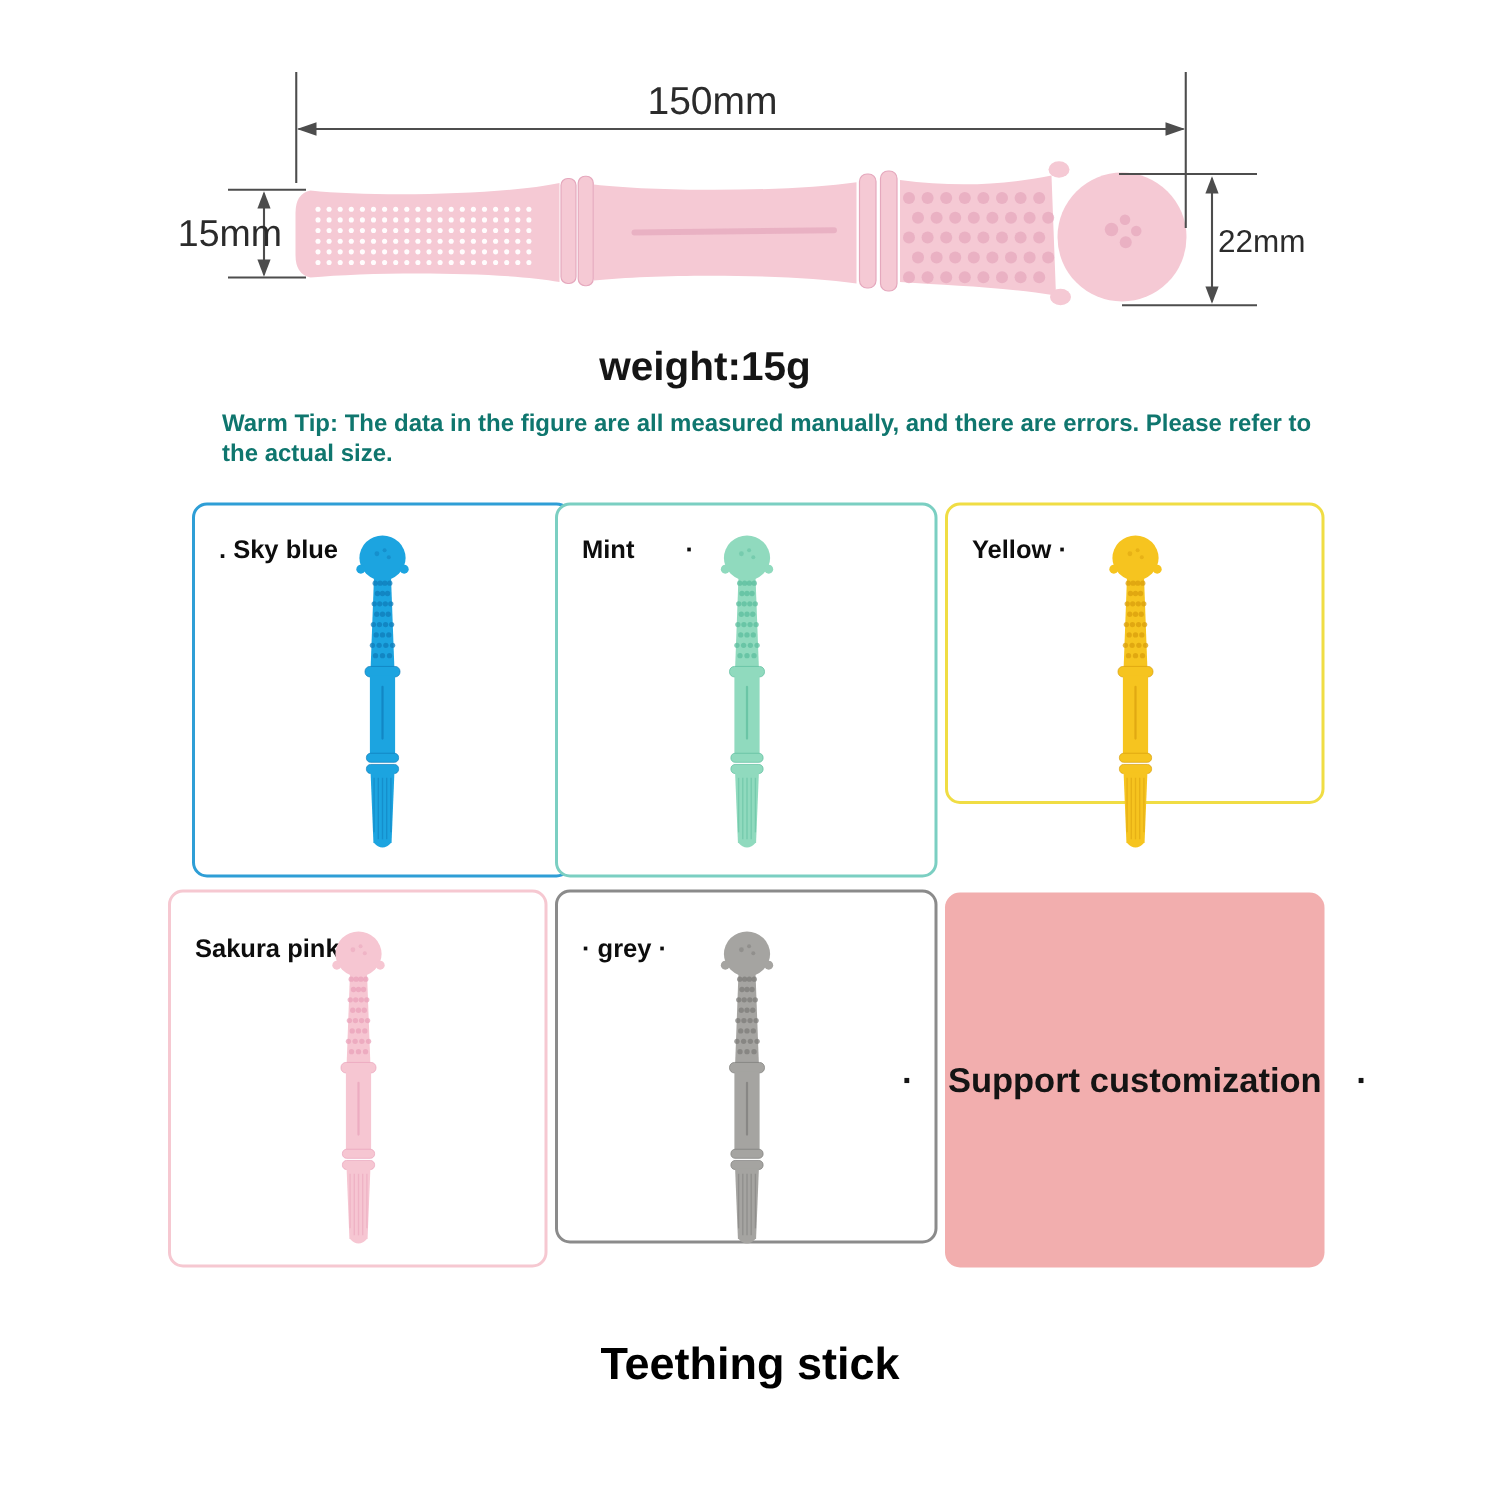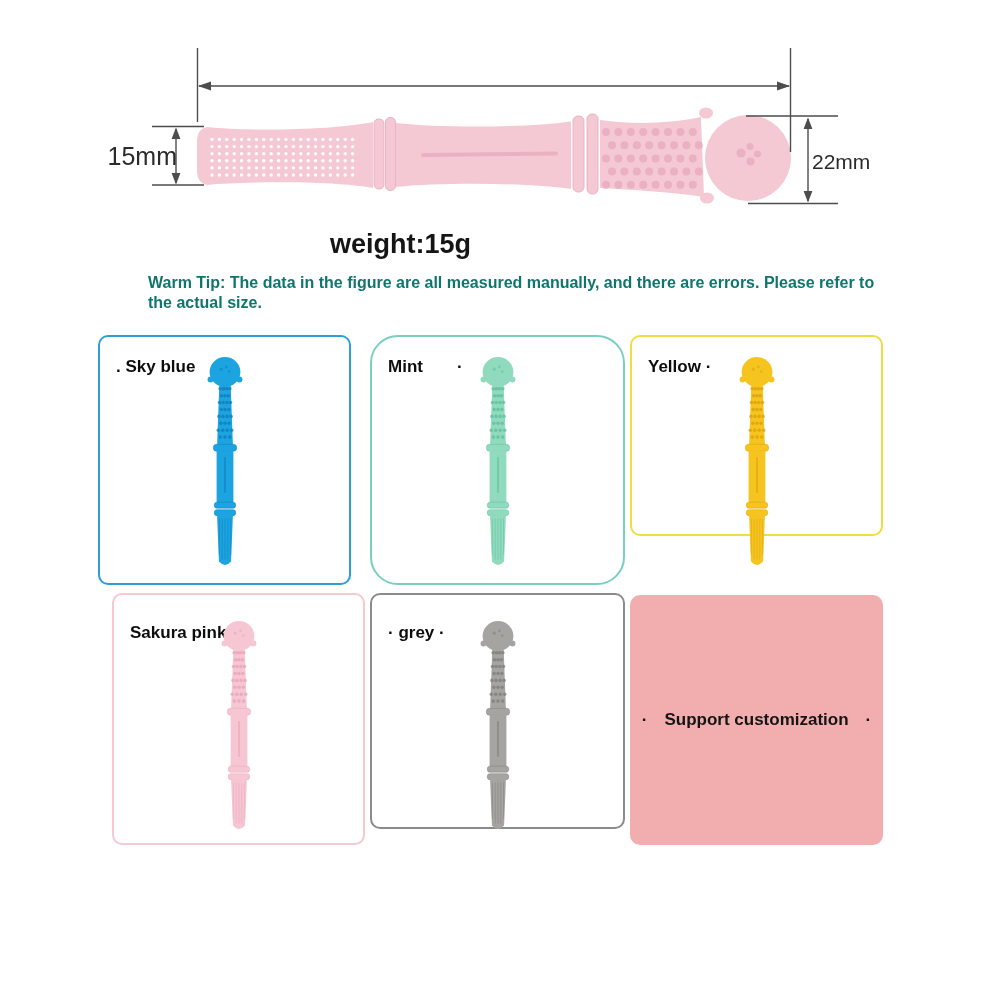--- a/index.html
+++ b/index.html
@@ -3,37 +3,37 @@
 <meta charset="utf-8">
 <style>
   html,body{margin:0;padding:0;background:#fff;}
   #page{position:relative;width:1000px;height:1000px;background:#ffffff;overflow:hidden;
         font-family:"Liberation Sans", sans-serif;color:#111;}
   .abs{position:absolute;}
   
   #dim-svg{left:0;top:0;width:1000px;height:320px;}
   .dim-label{color:#2b2b2b;font-size:26px;font-weight:400;}
   #label-length{left:380px;top:52px;width:190px;text-align:center;}
-  #label-h-left{left:101px;top:142px;width:76px;text-align:right;font-size:25px;}
+  #label-h-left{left:112px;top:142px;width:76px;text-align:right;font-size:25px;}
   #label-h-right{left:812px;top:150px;font-size:21px;}
-  #label-weight{left:330px;top:229px;width:280px;text-align:left;font-size:27px;font-weight:600;color:#151515;}
+  #label-weight{left:330px;top:229px;width:280px;text-align:center;font-size:27px;font-weight:600;color:#151515;}
   
   #warm-tip{left:148px;top:273px;width:737px;font-size:16px;font-weight:700;line-height:1.28;color:#0f766e;}
   
   .cell{position:absolute;background:#fff;border:2px solid #ccc;border-radius:10px;box-sizing:border-box;}
   .cell-label{position:absolute;left:16px;top:20px;font-size:17px;font-weight:700;color:#0d0d0d;white-space:pre;}
   .stick-holder{position:absolute;left:0;right:0;top:18px;display:flex;justify-content:center;}
-  #cell-sky{left:98px;top:335px;width:253px;height:250px;}
-  #cell-mint{left:370px;top:335px;width:255px;height:250px;border-radius:28px;}
+  #cell-sky{left:128px;top:335px;width:253px;height:250px;}
+  #cell-mint{left:370px;top:335px;width:255px;height:250px;}
   #cell-yellow{left:630px;top:335px;width:253px;height:201px;}
   #cell-sakura{left:112px;top:593px;width:253px;height:252px;}
   #cell-grey{left:370px;top:593px;width:255px;height:236px;}
   #custom-box{left:630px;top:595px;width:253px;height:250px;border-radius:10px;
               display:flex;align-items:center;justify-content:center;}
-  #custom-box .cb-label{font-size:17px;font-weight:700;color:#141414;white-space:pre;}
+  #custom-box .cb-label{font-size:23px;font-weight:700;color:#141414;white-space:pre;}
   
   #footer-title{left:0;top:893px;width:1000px;text-align:center;font-size:30px;font-weight:700;color:#000;}
 </style>
 </head>
 <body>
 
 <div id="page">
 
   <svg id="dim-svg" class="abs" viewBox="0 0 1000 320">
     <g>
@@ -227,20 +227,21 @@
     <g fill="#4d4d4d">
       <polygon points="198,86 211,81.5 211,90.5"></polygon>
       <polygon points="790,86 777,81.5 777,90.5"></polygon>
       <polygon points="176,127.5 171.6,139 180.4,139"></polygon>
       <polygon points="176,184.5 171.6,173 180.4,173"></polygon>
       <polygon points="808,117.5 803.6,129 812.4,129"></polygon>
       <polygon points="808,202.5 803.6,191 812.4,191"></polygon>
     </g>
   </svg>
 
+  <div class="abs dim-label" id="label-length">150mm</div>
   <div class="abs dim-label" id="label-h-left">15mm</div>
   <div class="abs dim-label" id="label-h-right">22mm</div>
   <div class="abs" id="label-weight">weight:15g</div>
 
   <div class="abs" id="warm-tip">Warm Tip: The data in the figure are all measured manually, and there are errors. Please refer to the actual size.</div>
 
   <div class="cell" id="cell-sky" style="border-color: rgb(46, 158, 214);">
     <div class="cell-label">. Sky blue</div>
     <div class="stick-holder">
         <svg viewBox="0 0 60 230" width="56" height="215" aria-hidden="true">
@@ -502,13 +503,14 @@
           <line x1="30" y1="175" x2="30" y2="219" stroke="#7d7c7a" stroke-width="1" opacity=".5"></line>
           <line x1="33" y1="175" x2="33" y2="219" stroke="#7d7c7a" stroke-width="1" opacity=".5"></line>
           <line x1="36" y1="175" x2="36" y2="214" stroke="#7d7c7a" stroke-width="1" opacity=".5"></line>
         </svg>
       </div>
   </div>
   <div class="abs" id="custom-box" style="background: rgb(242, 174, 174);">
     <div class="cb-label">· Support customization ·</div>
   </div>
 
+  <div class="abs" id="footer-title">Teething stick</div>
 </div>
 
 </body></html>

